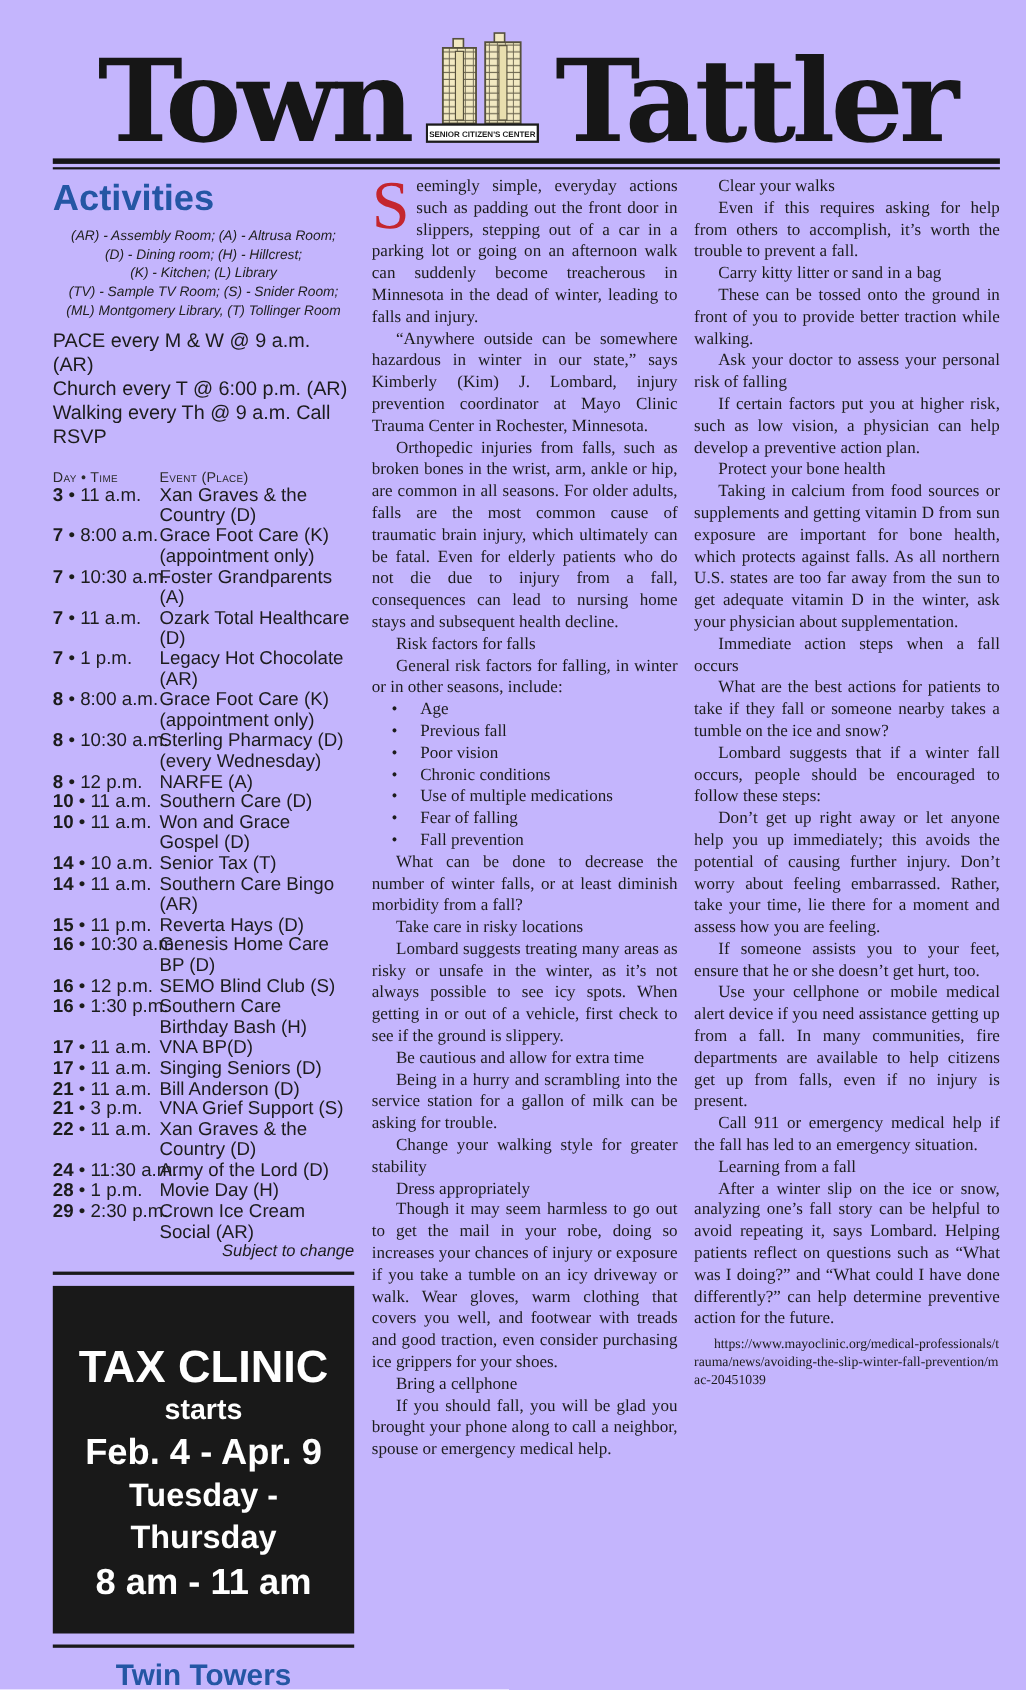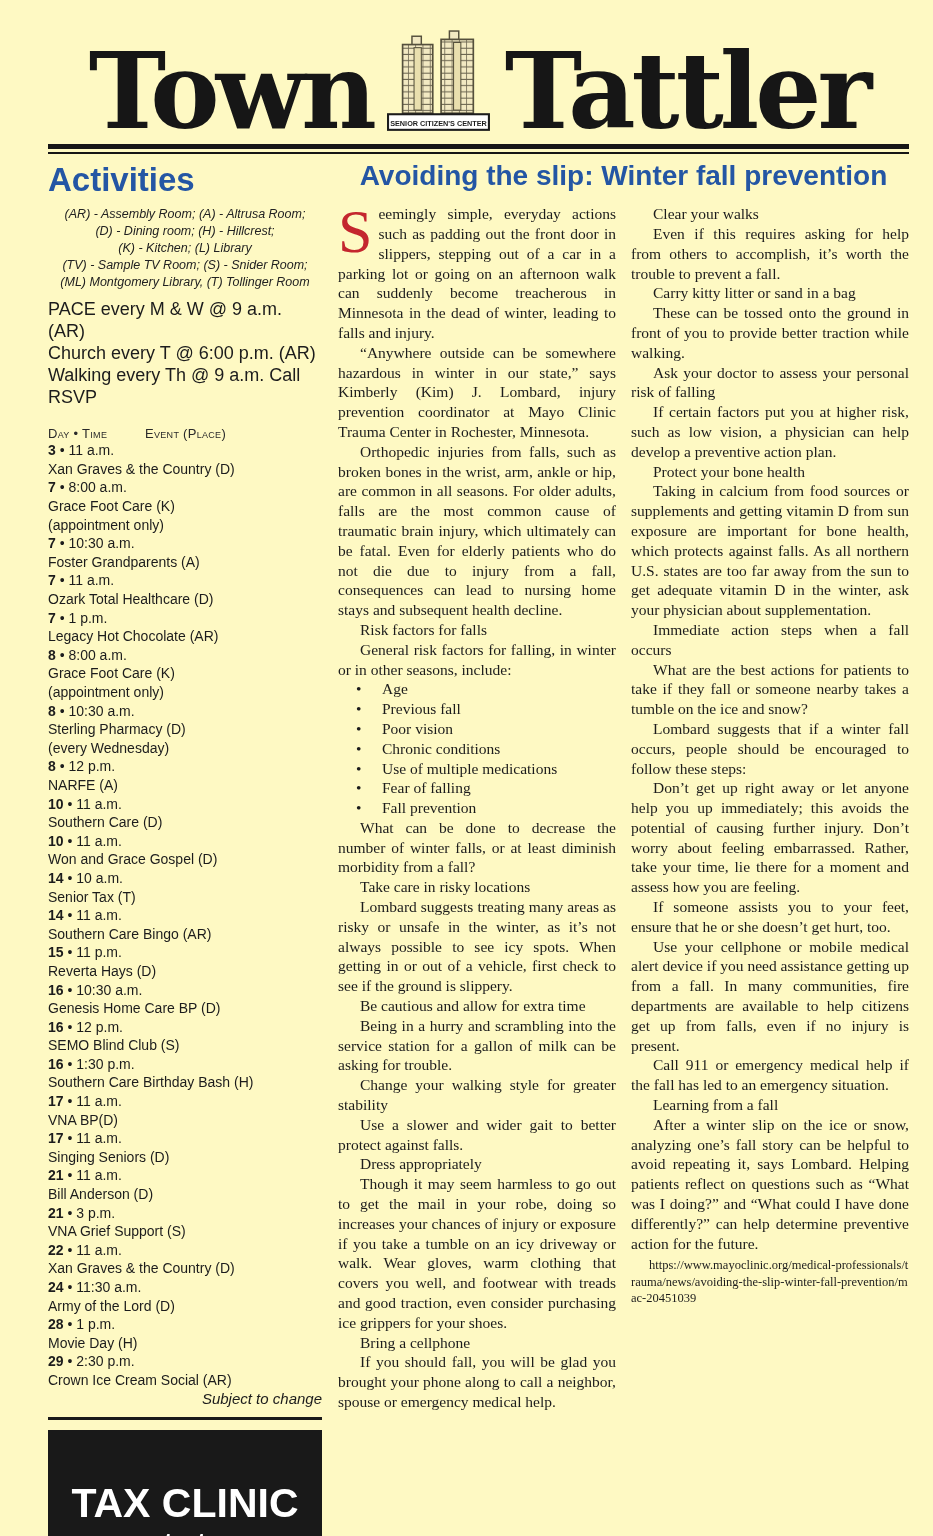--- a/index.html
+++ b/index.html
@@ -1,19 +1,19 @@
 <!DOCTYPE html>
 <html><head>
 <meta charset="utf-8">
 <style>
   html,body{margin:0;padding:0;background:#ffffff;}
   .page{
     position:relative;
     width:933px;height:1536px;
-    background:#fef9c3;
+    background:#c4b5fd;
     overflow:hidden;
     box-sizing:border-box;
     padding:18px 24px 0 48px;
     font-family:"Liberation Sans",sans-serif;
     color:#1c1c1c;
   }
   
   .masthead{display:flex;align-items:flex-end;justify-content:center;gap:14px;height:122px;margin-bottom:4px;}
   .mast-word{
     font-family:"DejaVu Serif",serif;
@@ -27,21 +27,21 @@
   
   .main{display:flex;gap:16px;margin-top:6px;}
   .left-col{width:274px;flex:0 0 auto;}
   .article{flex:1 1 auto;min-width:0;}
   
   .activities-heading{color:#2456a4;font-weight:bold;font-size:33px;line-height:1.1;margin:2px 0 8px 0;}
   .legend{text-align:center;font-style:italic;font-size:12.5px;line-height:17px;color:#222;}
   .recurring{margin-top:7px;font-size:18px;line-height:22px;}
   .ev-header{display:flex;margin-top:18px;font-variant:small-caps;font-size:13px;letter-spacing:0.3px;color:#2a2a2a;}
   .ev-header .c1{width:97px;flex:0 0 auto;}
-  .ev-row{display:flex;font-size:14px;line-height:18.6px;flex-direction:column;}
+  .ev-row{display:flex;font-size:17px;line-height:18.6px;}
   .ev-dt{width:97px;flex:0 0 auto;white-space:nowrap;}
   .ev-dt b{font-weight:bold;}
   .ev-name{flex:1 1 auto;}
   .footnote{text-align:right;font-style:italic;font-size:15px;}
   .hr{height:3px;background:#1a1a1a;margin:10px 0;}
   .tax-box{
     background:#191919;color:#ffffff;text-align:center;
     padding:52px 6px 26px 6px;margin:2px 0;
   }
   .tax-title{font-size:41px;font-weight:bold;line-height:1.05;}
@@ -252,21 +252,20 @@
         <div class="dir-line"><span>Housing </span><b>(573) 785-8265</b></div>
         <div class="dir-line"><span>Maintenance </span><b>(573) 785-2623</b></div>
         <div class="dir-line"><span>Northside Nutrition</span><b></b></div>
         <div class="dir-line"><span></span><b>(573) 686-2074</b></div>
 
       </div>
 
     </div>
 
     <div class="article">
-      <h1 class="headline">Avoiding the slip: Winter fall prevention</h1>
       <div class="cols">
         <div class="col">
           <p class="first"><span class="dropcap">S</span><span>eemingly simple, everyday actions such as padding out the front door in slippers, stepping out of a car in a parking lot or going on an afternoon walk can suddenly become treacherous in Minnesota in the dead of winter, leading to falls and injury.</span></p>
           <p>“Anywhere outside can be somewhere hazardous in winter in our state,” says Kimberly (Kim) J. Lombard, injury prevention coordinator at Mayo Clinic Trauma Center in Rochester, Minnesota.</p>
           <p>Orthopedic injuries from falls, such as broken bones in the wrist, arm, ankle or hip, are common in all seasons. For older adults, falls are the most common cause of traumatic brain injury, which ultimately can be fatal. Even for elderly patients who do not die due to injury from a fall, consequences can lead to nursing home stays and subsequent health decline.</p>
           <p>Risk factors for falls</p>
           <p>General risk factors for falling, in winter or in other seasons, include:</p>
           <p class="bullet">
               <span class="bmark">•</span>
               <span>Age</span>
@@ -294,21 +293,20 @@
           <p class="bullet">
               <span class="bmark">•</span>
               <span>Fall prevention</span>
             </p>
           <p>What can be done to decrease the number of winter falls, or at least diminish morbidity from a fall?</p>
           <p>Take care in risky locations</p>
           <p>Lombard suggests treating many areas as risky or unsafe in the winter, as it’s not always possible to see icy spots. When getting in or out of a vehicle, first check to see if the ground is slippery.</p>
           <p>Be cautious and allow for extra time</p>
           <p>Being in a hurry and scrambling into the service station for a gallon of milk can be asking for trouble.</p>
           <p>Change your walking style for greater stability</p>
-          <p>Use a slower and wider gait to better protect against falls.</p>
           <p>Dress appropriately</p>
           <p>Though it may seem harmless to go out to get the mail in your robe, doing so increases your chances of injury or exposure if you take a tumble on an icy driveway or walk. Wear gloves, warm clothing that covers you well, and footwear with treads and good traction, even consider purchasing ice grippers for your shoes.</p>
           <p>Bring a cellphone</p>
           <p>If you should fall, you will be glad you brought your phone along to call a neighbor, spouse or emergency medical help.</p>
         </div>
         <div class="col">
           <p>Clear your walks</p>
           <p>Even if this requires asking for help from others to accomplish, it’s worth the trouble to prevent a fall.</p>
           <p>Carry kitty litter or sand in a bag</p>
           <p>These can be tossed onto the ground in front of you to provide better traction while walking.</p>

